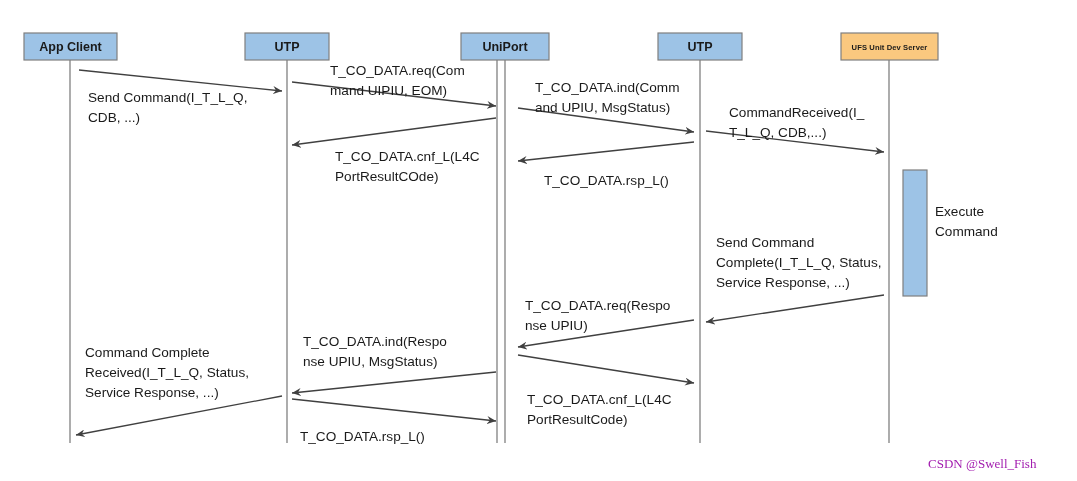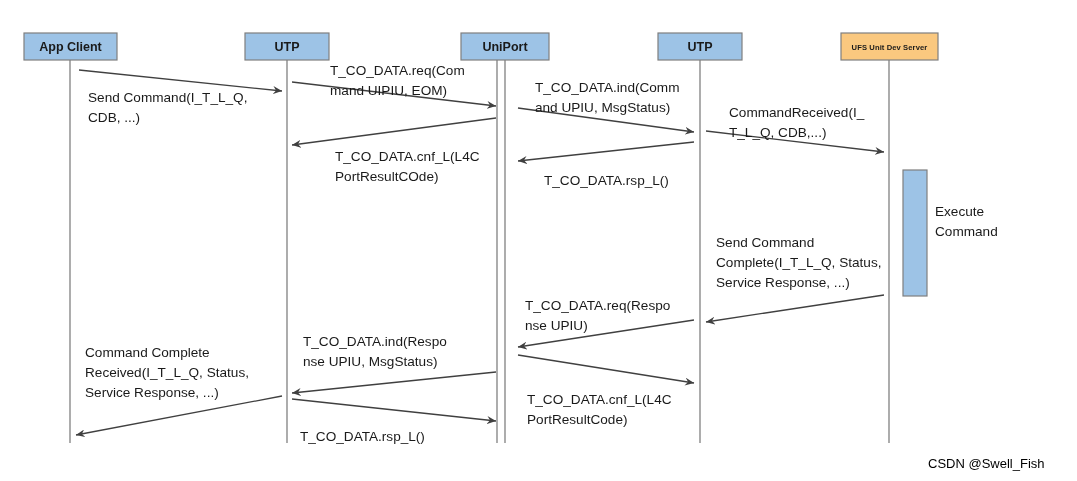--- a/index.html
+++ b/index.html
@@ -69,23 +69,23 @@
     white-space: pre;
   }
   .note-text {
     font-family: "Liberation Sans", sans-serif;
     font-size: 13.6px;
     fill: #1a1a1a;
     white-space: pre;
   }
   .watermark {
     position: absolute;
-    font-family: Liberation Sans, sans-serif;
+    font-family: Liberation Serif, serif;
     font-size: 13px;
-    color: #000000;
+    color: #a21caf;
     white-space: pre;
   }
 </style>
 </head>
 <body>
 
 <div id="diagram-root">
 
   <svg id="seq-svg" viewBox="0 0 1077 481">
     <defs>

